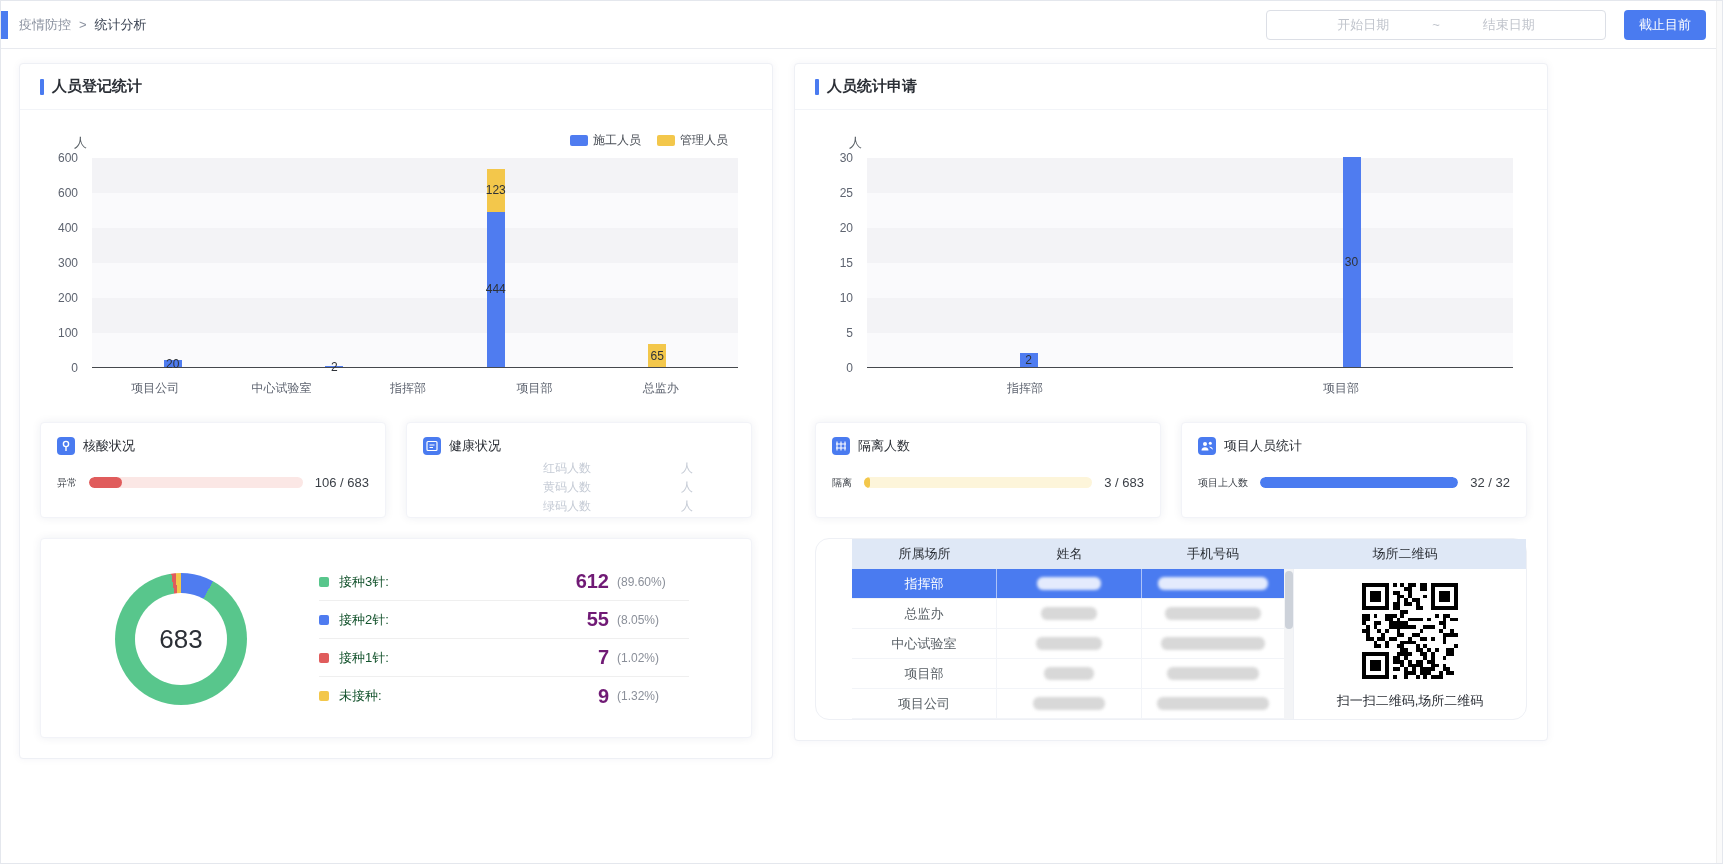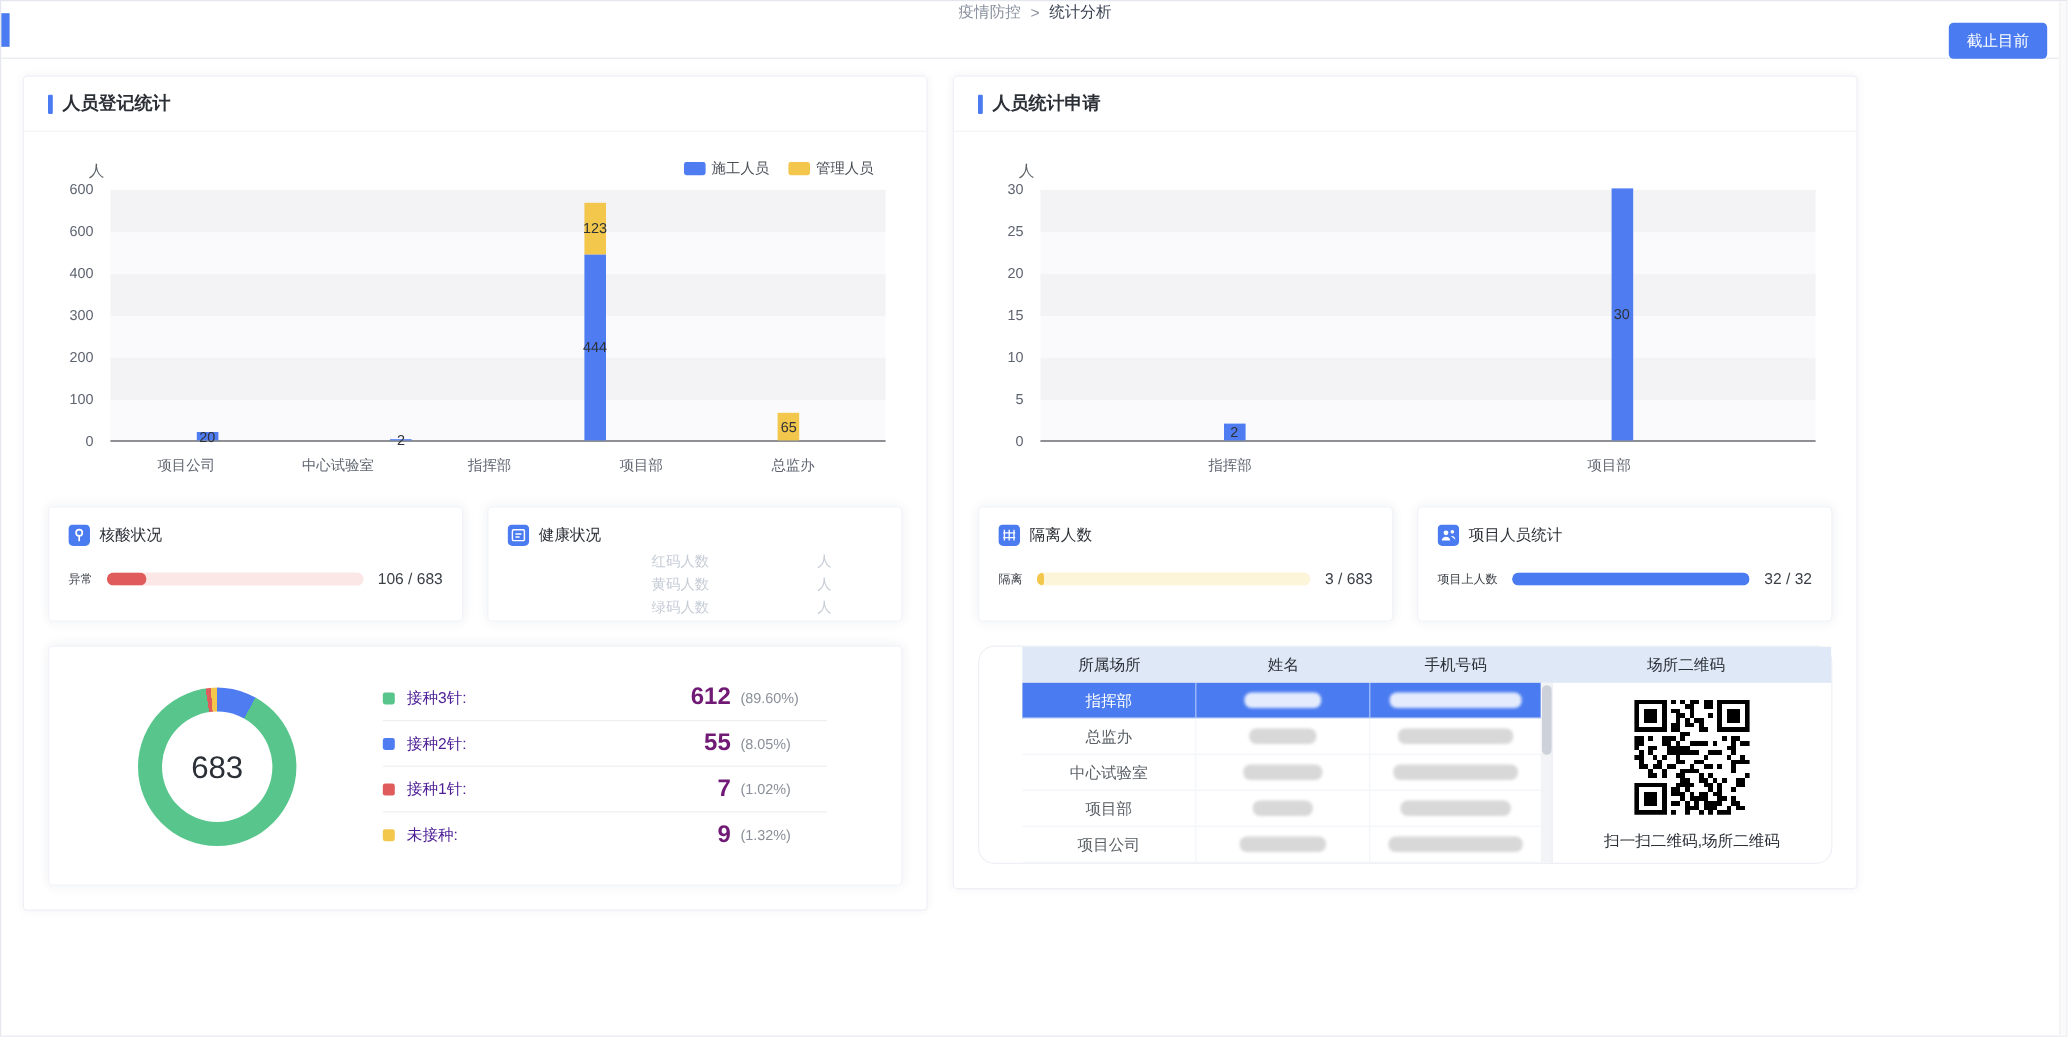--- a/index.html
+++ b/index.html
@@ -1,20 +1,20 @@
 <!DOCTYPE html>
 <html><head>
 <meta charset="utf-8">
 <style>
   * { box-sizing: border-box; margin: 0; padding: 0; }
   body { background:#fff; font-family:"Liberation Sans", sans-serif; }
   .page { position:relative; width:1723px; height:864px; background:#fff; border:1px solid #e4e7ed; overflow:hidden; }
 
   
-  .topbar { position:relative; height:48px; border-bottom:1px solid #e8eaef; display:flex; align-items:center; padding:0 16px 0 18px;flex-direction:column; }
+  .topbar { position:relative; height:48px; border-bottom:1px solid #e8eaef; display:flex; align-items:center; padding:0 16px 0 18px; }
   .edge-accent { position:absolute; left:0; top:10px; width:7px; height:28px; background:#4a7bf0; }
   .breadcrumb { font-size:13px; color:#8a919f; display:flex; align-items:center; gap:8px; }
   .breadcrumb .current { color:#394252; }
   .topbar-right { margin-left:auto; display:flex; align-items:center; gap:18px; }
   .date-range { width:340px; height:30px; border:1px solid #dcdfe6; border-radius:4px; display:flex; align-items:center; justify-content:center; background:#fff; }
   .date-range input { border:none; outline:none; width:130px; text-align:center; font-size:13px; color:#606266; background:transparent; font-family:inherit; }
   .date-range input::placeholder { color:#c0c4cc; }
   .date-range .tilde { color:#c0c4cc; font-size:13px; padding:0 4px; }
   .btn-primary { height:30px; padding:0 15px; background:#4a7bf0; color:#fff; border:none; border-radius:4px; font-size:13px; cursor:pointer; font-family:inherit; }
   .right-scroll { position:absolute; right:0; top:0; width:6px; height:100%; background:#fafafa; border-left:1px solid #f0f0f0; }
@@ -67,21 +67,21 @@
 
   
   .vaccine-card { margin:20px 20px 0; }
   .vaccine-body { display:flex; align-items:center; padding:10px 30px 8px 58px; }
   .donut { width:132px; height:132px; border-radius:50%; position:relative; }
   .donut .hole { position:absolute; left:50%; top:50%; transform:translate(-50%,-50%); width:92px; height:92px; background:#fff; border-radius:50%; display:flex; align-items:center; justify-content:center; font-size:26px; color:#2b2f36; }
   .vaccine-legend { flex:1; margin-left:72px; margin-right:16px; }
   .v-row { display:flex; align-items:center; height:38px; border-bottom:1px solid #efefef; }
   .v-row:last-child { border-bottom:none; }
   .v-swatch { width:10px; height:10px; border-radius:2px; margin-right:10px; flex:0 0 10px; }
-  .v-label { font-size:13px; color:#4c1d95; }
+  .v-label { font-size:13px; color:#14532d; }
   .v-value { margin-left:auto; font-size:20px; font-weight:bold; color:#701a75; min-width:56px; text-align:right; }
   .v-pct { width:72px; font-size:12px; color:#8a8f99; text-align:left; margin-left:8px; }
 
   
   .table { margin:20px 20px 0; border:1px solid #eef0f5; border-radius:14px;padding-left:36px; }
   .t-header { display:flex; height:30px; background:#dfe8f6; align-items:center; font-size:13px; color:#2b2f36; }
   .th { text-align:center; }
   .c-place { width:145px; }
   .c-name  { width:145px; }
   .c-phone { width:142px; }
@@ -105,20 +105,25 @@
 <div class="page">
 
   <div class="topbar">
     <div class="edge-accent"></div>
     <div class="breadcrumb">
       <span>疫情防控</span>
       <span class="sep">&gt;</span>
       <span class="current">统计分析</span>
     </div>
     <div class="topbar-right">
+      <div class="date-range">
+        <input type="text" readonly="" placeholder="开始日期" style="">
+        <span class="tilde">~</span>
+        <input type="text" readonly="" placeholder="结束日期" style="">
+      </div>
       <button class="btn-primary">截止目前</button>
     </div>
   </div>
   <div class="right-scroll"></div>
 
   <div class="content">
 
     <section class="panel">
       <div class="panel-header">
         <span class="title-bar"></span>

